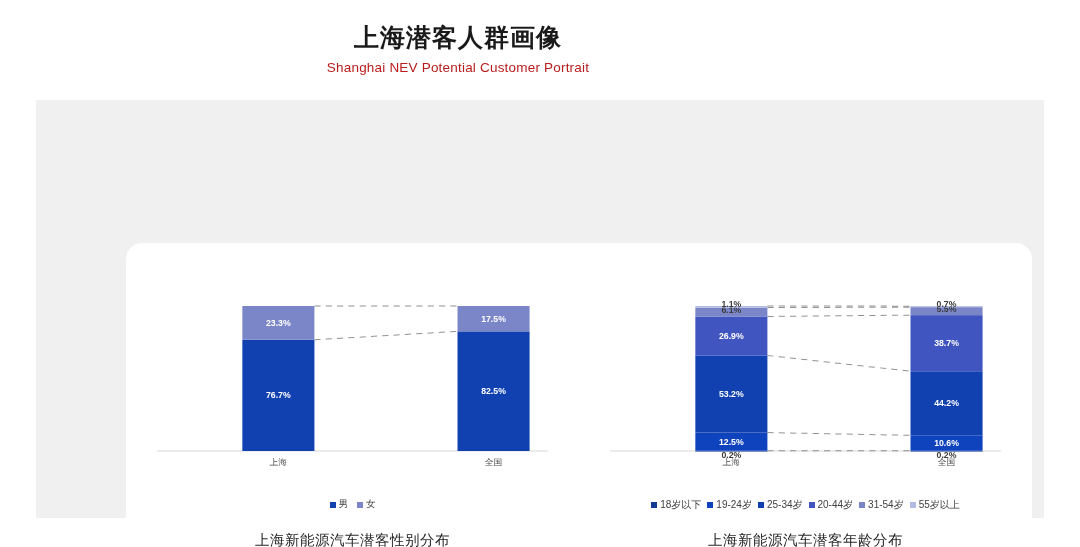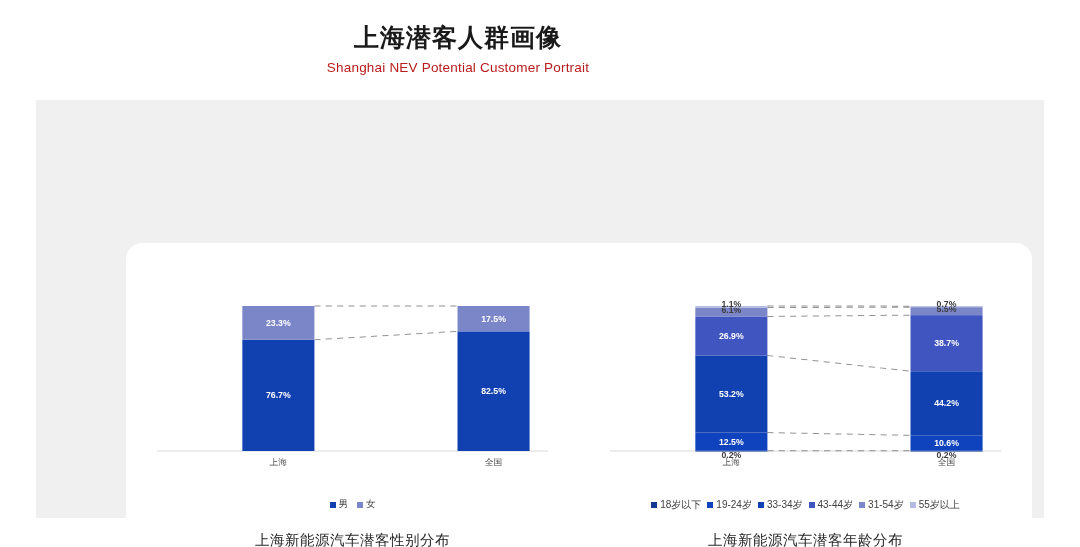--- a/index.html
+++ b/index.html
@@ -153,25 +153,25 @@
               <div class="legend-item">
                 <span class="legend-swatch" style="background: rgb(18, 58, 146);"></span>
                 <span class="legend-label">18岁以下</span>
               </div>
               <div class="legend-item">
                 <span class="legend-swatch" style="background: rgb(15, 66, 189);"></span>
                 <span class="legend-label">19-24岁</span>
               </div>
               <div class="legend-item">
                 <span class="legend-swatch" style="background: rgb(17, 65, 176);"></span>
-                <span class="legend-label">33-34岁</span>
+                <span class="legend-label">25-34岁</span>
               </div>
               <div class="legend-item">
                 <span class="legend-swatch" style="background: rgb(65, 85, 192);"></span>
-                <span class="legend-label">43-44岁</span>
+                <span class="legend-label">20-44岁</span>
               </div>
               <div class="legend-item">
                 <span class="legend-swatch" style="background: rgb(123, 134, 201);"></span>
                 <span class="legend-label">31-54岁</span>
               </div>
               <div class="legend-item">
                 <span class="legend-swatch" style="background: rgb(179, 187, 226);"></span>
                 <span class="legend-label">55岁以上</span>
               </div>
             </div>

